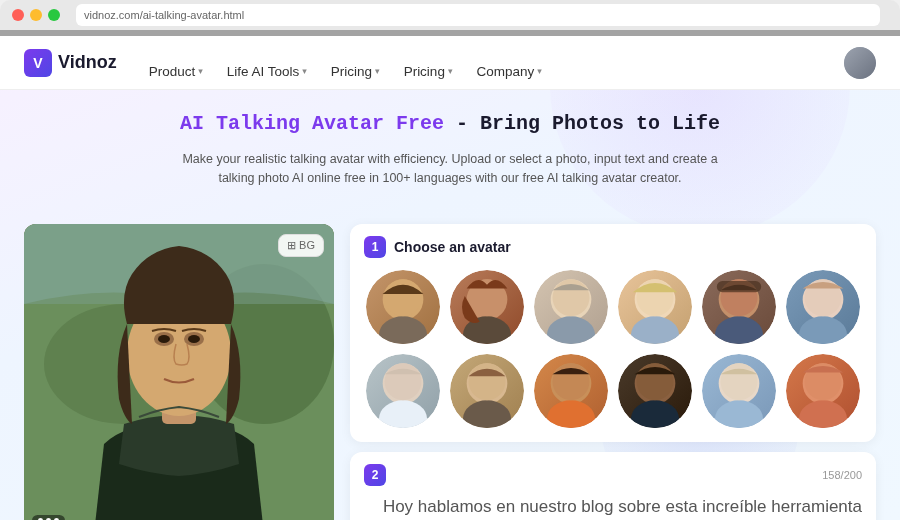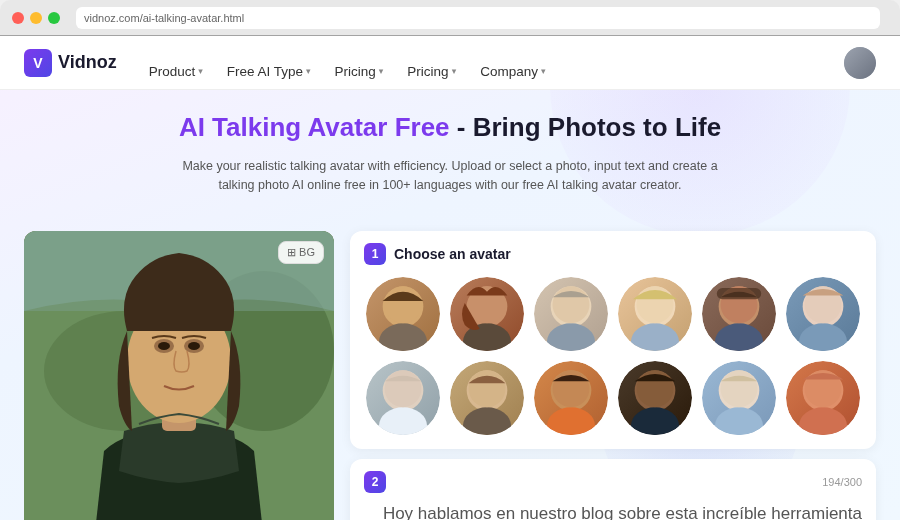--- a/index.html
+++ b/index.html
@@ -12,21 +12,21 @@
     }
 
     
     .browser-chrome {
       background: #e8e8e8;
       height: 36px;
       display: flex;
       align-items: center;
       padding: 0 12px;
       gap: 8px;
-      border-bottom: 1px solid #a3a3a3;
+      border-bottom: 6px solid #a3a3a3;
       border-radius: 10px 10px 0 0;
     }
     .traffic-lights { display: flex; gap: 6px; }
     .tl { width: 12px; height: 12px; border-radius: 50%; }
     .tl-red { background: #ff5f57; }
     .tl-yellow { background: #febc2e; }
     .tl-green { background: #28c840; }
     .address-bar {
       flex: 1;
       background: white;
@@ -126,25 +126,26 @@
     }
 
     
     .hero {
       text-align: center;
       padding: 22px 20px 10px;
       position: relative;
       z-index: 5;
     }
     .hero-title {
-      font-size: 26px;
+      font-size: 20px;
       font-weight: 800;
       color: #1a1a2e;
       margin-bottom: 8px;
       line-height: 1.2;
+      font-family: Liberation Mono, monospace;
     }
     .hero-title .highlight {
       color: #7c3aed;
     }
     .hero-subtitle {
       font-size: 12.5px;
       color: #555;
       max-width: 560px;
       margin: 14px auto;
       line-height: 1.5;
@@ -326,21 +327,21 @@
   <nav class="navbar">
     <div class="logo">
       <div class="logo-icon">V</div>
       <span>Vidnoz</span>
     </div>
     <div class="nav-item">
       <span>Product</span>
       <span class="chevron">▾</span>
     </div>
     <div class="nav-item">
-      <span>Free AI Type</span>
+      <span>Life AI Tools</span>
       <span class="chevron">▾</span>
     </div>
     <div class="nav-item">
       <span>Pricing</span>
       <span class="chevron">▾</span>
     </div>
     <div class="nav-item">
       <span>Pricing</span>
       <span class="chevron">▾</span>
     </div>
@@ -547,20 +548,20 @@
             </div>
           </div>
         </div>
       </div>
 
       <div class="desc-card">
         <div class="desc-header">
           <div class="desc-header-left">
             <div class="step-badge">2</div>
           </div>
-          <span class="char-count">194/300</span>
+          <span class="char-count">158/200</span>
         </div>
         <p class="desc-text">Hoy hablamos en nuestro blog sobre esta increíble herramienta gratuita para crear avatares animados que dirán lo que tú quieras, usando el potencial de la IA.</p>
       </div>
 
     </div>
   </div>
 </div>
 
 </body></html>

